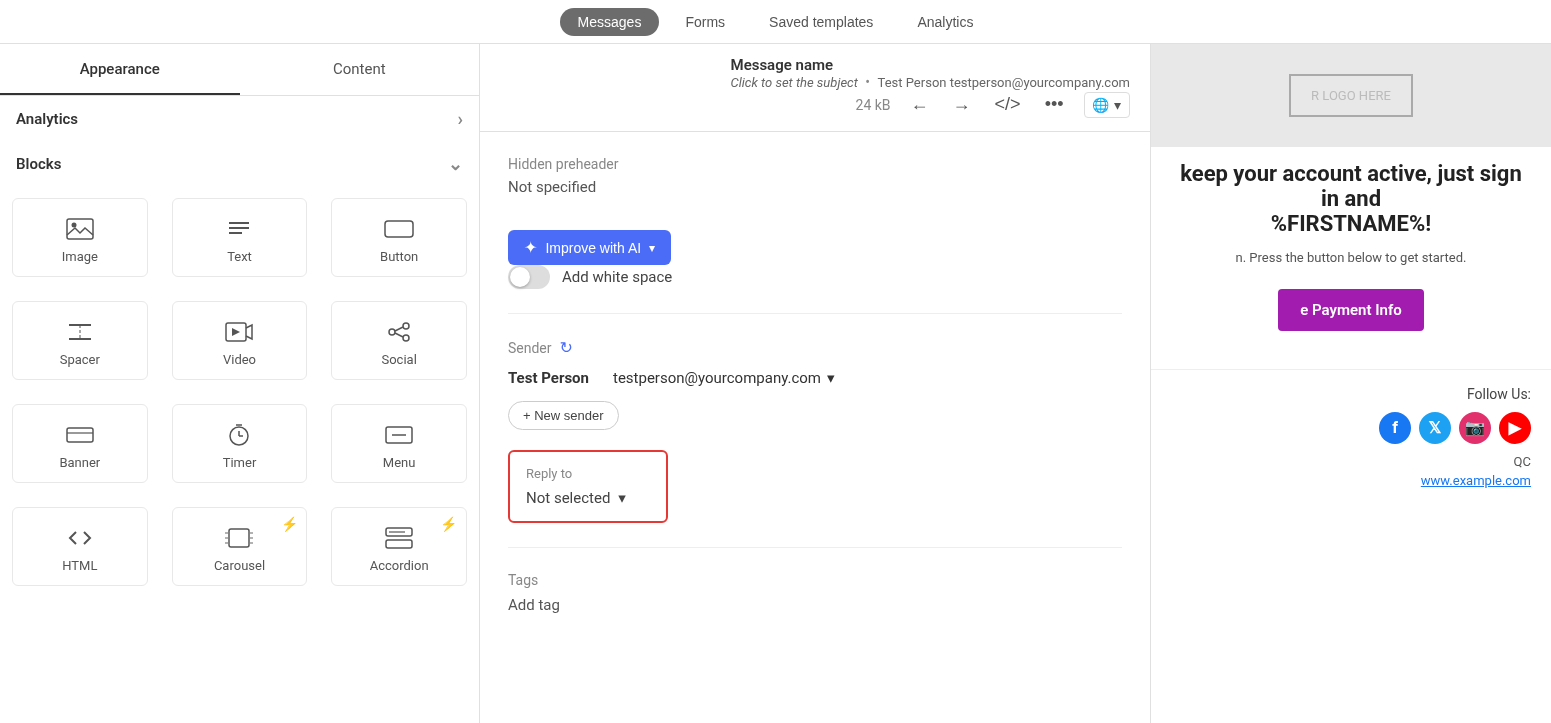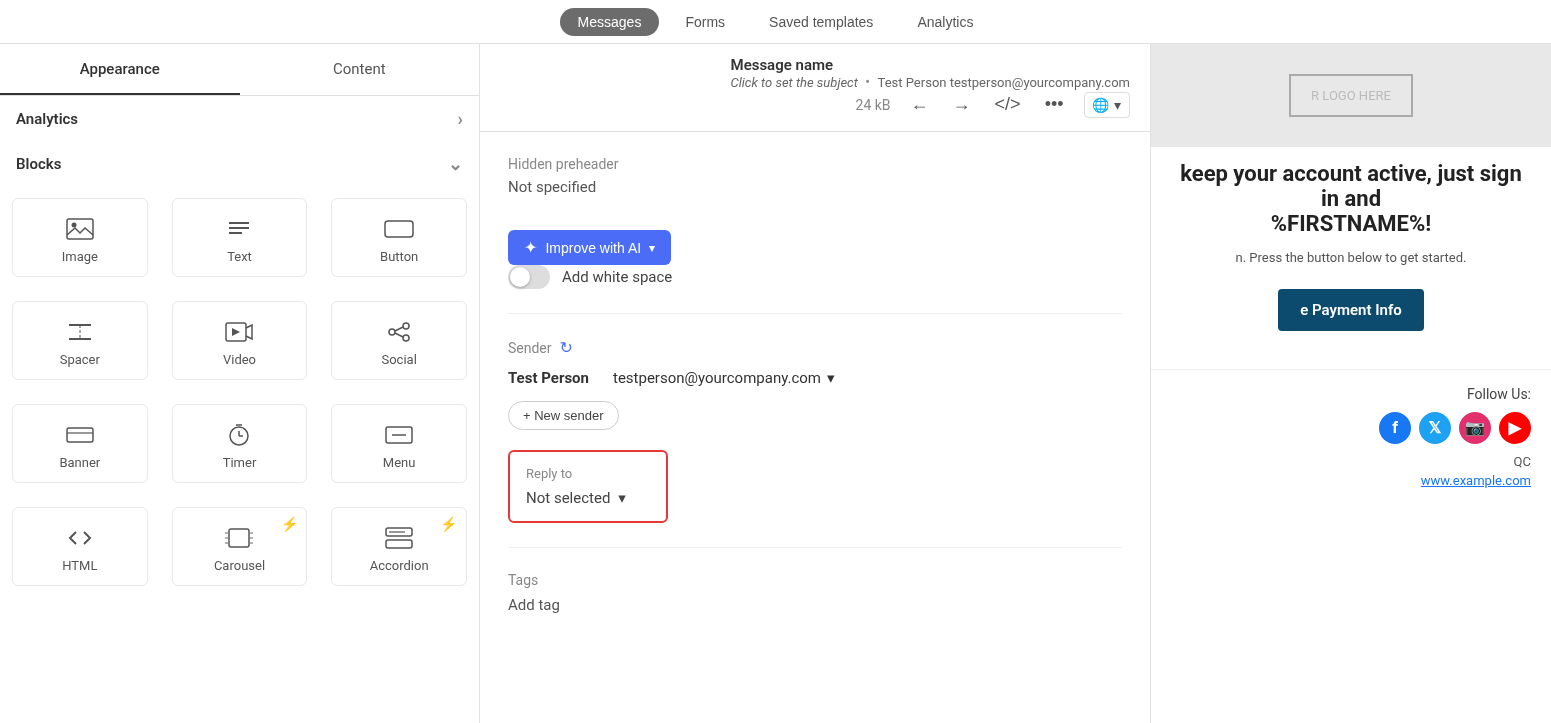--- a/index.html
+++ b/index.html
@@ -394,21 +394,21 @@
       color: #222;
       margin-bottom: 12px;
     }
     .preview-text {
       font-size: 13px;
       color: #555;
       line-height: 1.6;
       margin-bottom: 20px;
     }
     .preview-btn {
-      background: #0c4a6e;
+      background: #a21caf;
       color: #fff;
       padding: 12px 22px;
       font-size: 15px;
       font-weight: 600;
       border-radius: 4px;
       display: inline-block;
       margin-bottom: 24px;
     }
     .preview-follow {
       padding: 16px 20px;

